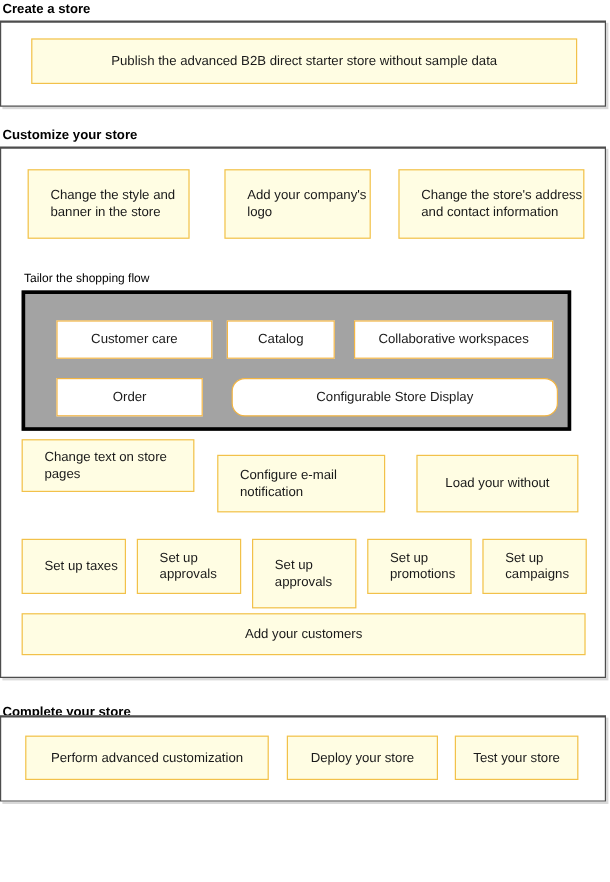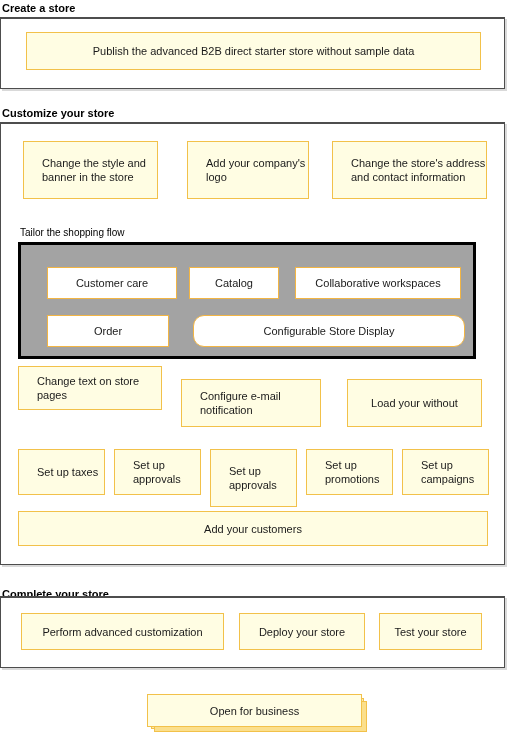--- a/index.html
+++ b/index.html
@@ -201,17 +201,14 @@
       <span>Perform advanced customization</span>
     </div>
     <div class="card center abs" style="left:238px; top:15px; width:126px; height:37px;justify-content:center;">
       <span>Deploy your store</span>
     </div>
     <div class="card center abs" style="left:378px; top:15px; width:103px; height:37px;">
       <span>Test your store</span>
     </div>
   </div>
 
-  <div class="card center abs" style="left:147px; top:694px; width:215px; height:33px;">
-    <span>Open for business</span>
-  </div>
 
 </div>
 
 </body></html>

